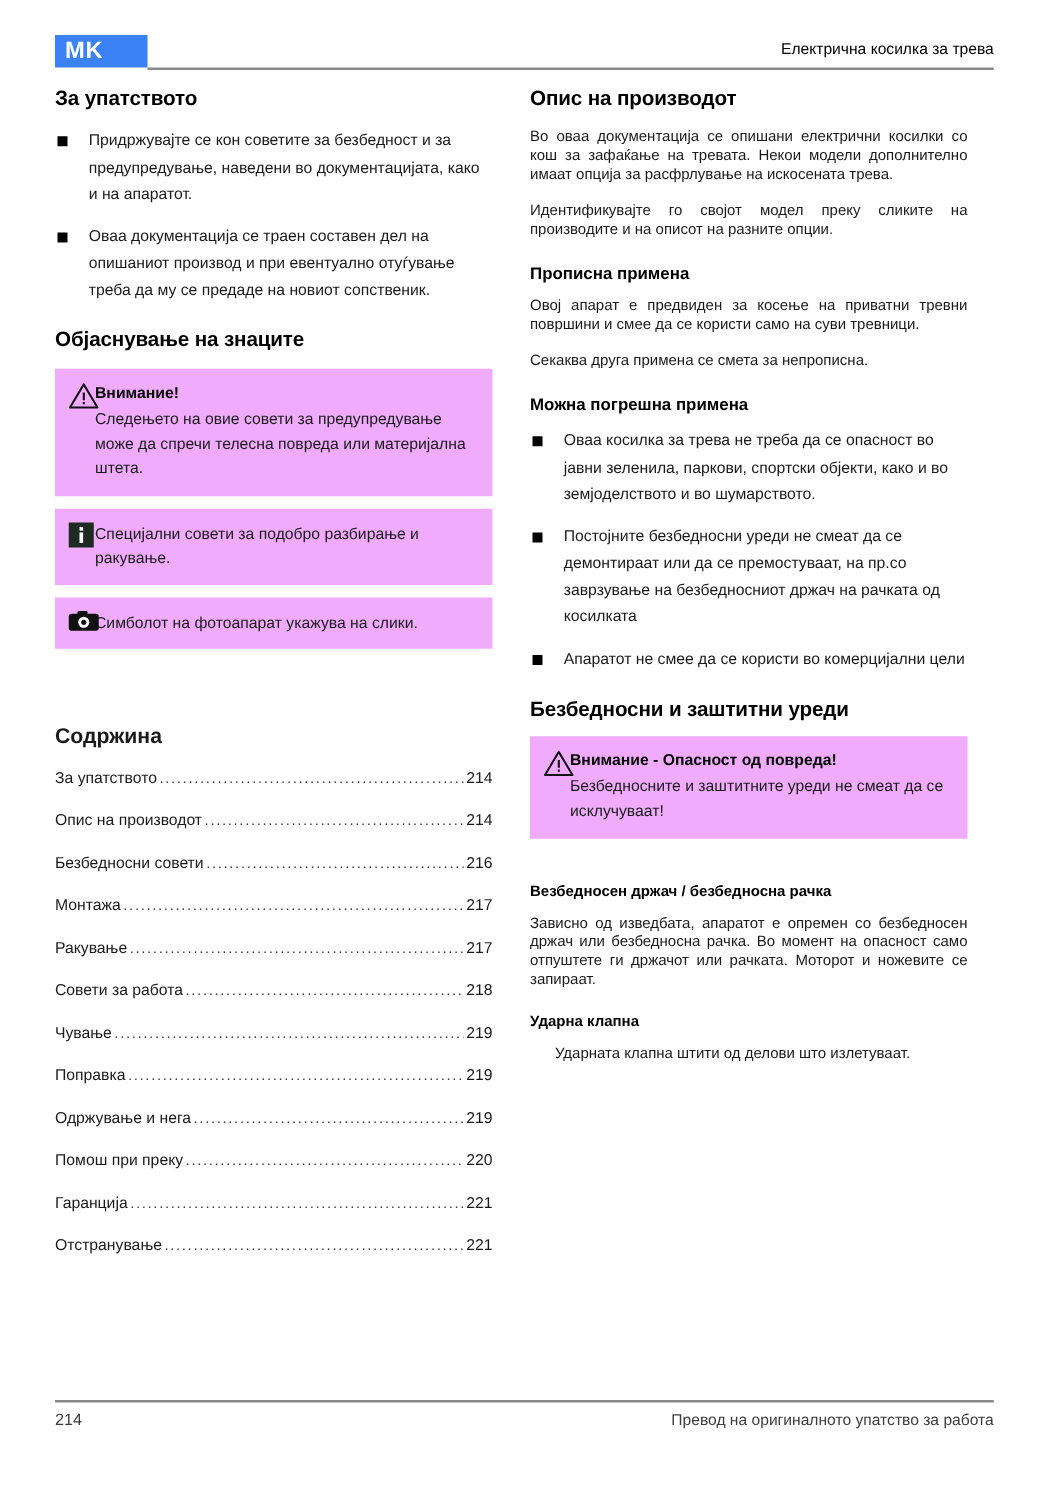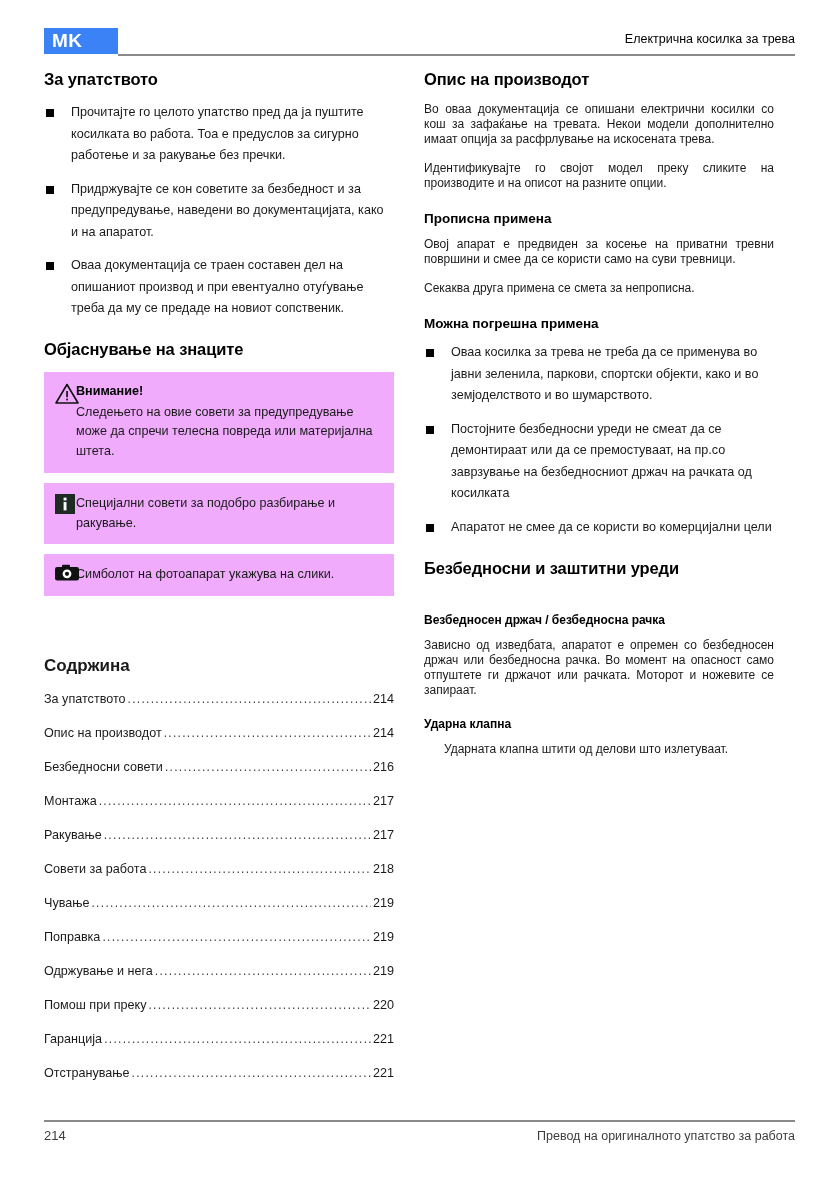--- a/index.html
+++ b/index.html
@@ -219,21 +219,20 @@
     <div class="lang-tab">MK</div>
     <div class="header-rule"></div>
     <div class="header-title">Електрична косилка за трева</div>
   </div>
 
   <div class="col col-left">
 
     <h2 class="sec">За упатството</h2>
 
     <ul class="blist">
-      <li>Прочитајте го целото упатство пред да ја пуштите косилката во работа. Тоа е предуслов за сигурно работење и за ракување без пречки.</li>
       <li>Придржувајте се кон советите за безбедност и за предупредување, наведени во документацијата, како и на апаратот.</li>
       <li>Оваа документација се траен составен дел на опишаниот производ и при евентуално отуѓување треба да му се предаде на новиот сопственик.</li>
     </ul>
 
     <h2 class="sec" style="margin-top:20px;">Објаснување на знаците</h2>
 
     <div class="notice">
       <span class="nicon">
         <svg width="26" height="24" viewBox="0 0 26 24">
           <path d="M13 2.5 L24 21 L2 21 Z" fill="none" stroke="#111" stroke-width="1.6" stroke-linejoin="round"></path>
@@ -340,27 +339,38 @@
     <h2 class="sec">Опис на производот</h2>
     <p class="para">Во оваа документација се опишани електрични косилки со кош за зафаќање на тревата. Некои модели дополнително имаат опција за расфрлување на искосената трева.</p>
     <p class="para">Идентификувајте го својот модел преку сликите на производите и на описот на разните опции.</p>
 
     <h3 class="sub">Прописна примена</h3>
     <p class="para">Овој апарат е предвиден за косење на приватни тревни површини и смее да се користи само на суви тревници.</p>
     <p class="para">Секаква друга примена се смета за непрописна.</p>
 
     <h3 class="sub">Можна погрешна примена</h3>
     <ul class="blist">
-      <li>Оваа косилка за трева не треба да се применува во јавни зеленила, паркови, спортски објекти, како и во земјоделството и во шумарството.</li>
+      <li>Оваа косилка за трева не треба да се опасност во јавни зеленила, паркови, спортски објекти, како и во земјоделството и во шумарството.</li>
       <li>Постојните безбедносни уреди не смеат да се демонтираат или да се премостуваат, на пр.со заврзување на безбедносниот држач на рачката од косилката</li>
       <li>Апаратот не смее да се користи во комерцијални цели</li>
     </ul>
 
     <h2 class="sec" style="margin-top:21px; margin-bottom:11px;">Безбедносни и заштитни уреди</h2>
 
+    <div class="notice">
+      <span class="nicon">
+        <svg width="26" height="24" viewBox="0 0 26 24">
+          <path d="M13 2.5 L24 21 L2 21 Z" fill="none" stroke="#111" stroke-width="1.6" stroke-linejoin="round"></path>
+          <rect x="12.2" y="9" width="1.7" height="6.2" fill="#111"></rect>
+          <rect x="12.2" y="16.6" width="1.7" height="1.8" fill="#111"></rect>
+        </svg>
+      </span>
+      <div class="ntitle">Внимание - Опасност од повреда!</div>
+      <div class="ntext">Безбедносните и заштитните уреди не смеат да се исклучуваат!</div>
+    </div>
 
     <h4 class="subsub" style="margin-top:35px;">Везбедносен држач / безбедносна рачка</h4>
     <p class="para">Зависно од изведбата, апаратот е опремен со безбедносен држач или безбедносна рачка. Во момент на опасност само отпуштете ги држачот или рачката. Моторот и ножевите се запираат.</p>
 
     <h4 class="subsub">Ударна клапна</h4>
     <p class="para last">Ударната клапна штити од делови што излетуваат.</p>
   </div>
 
   <div class="footer">
     <div class="footer-rule"></div>

